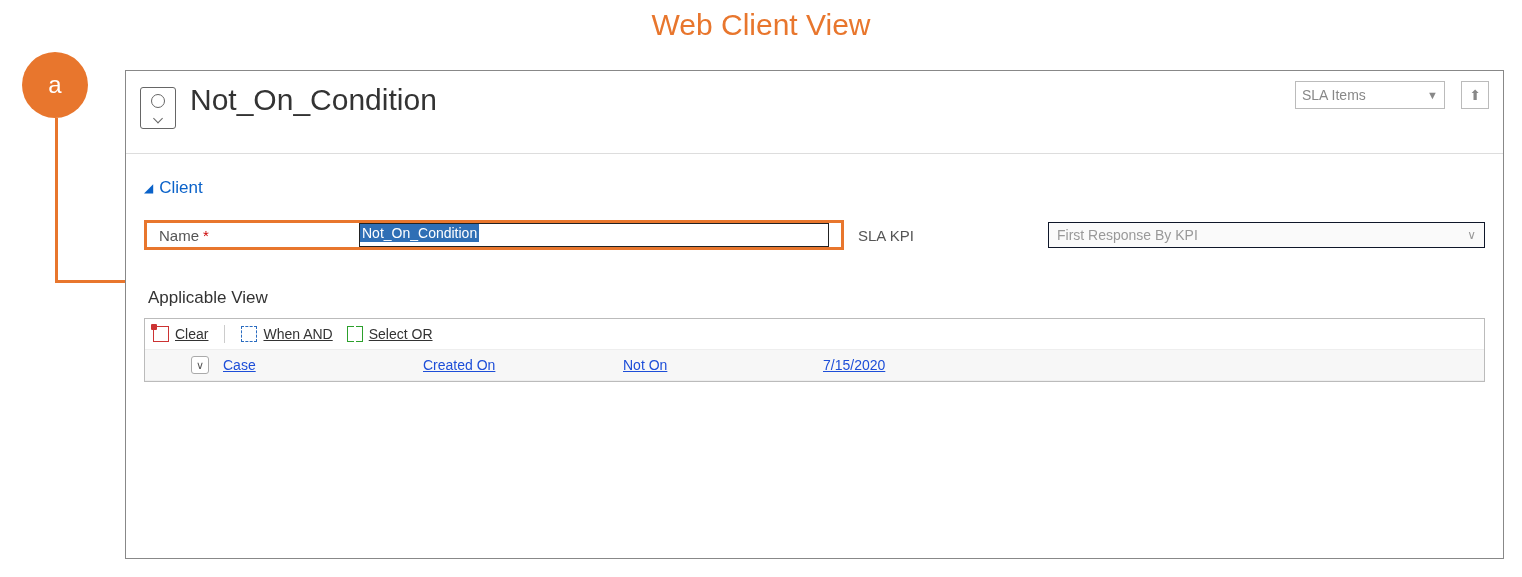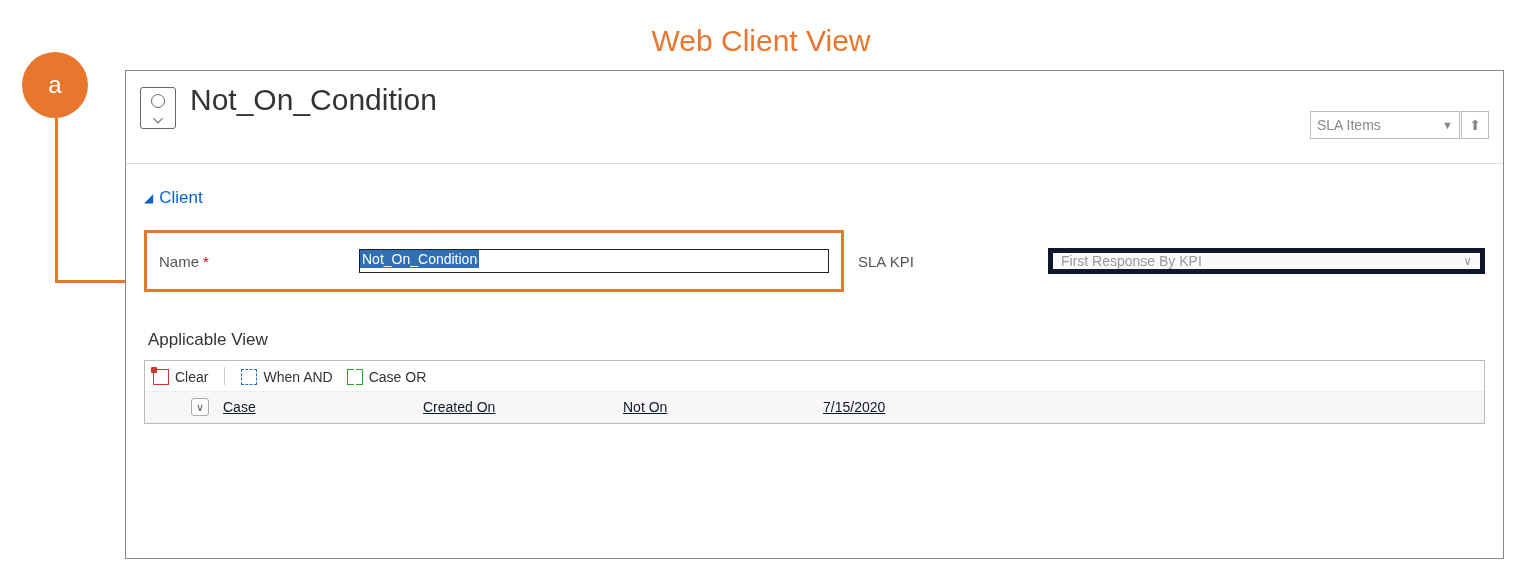--- a/index.html
+++ b/index.html
@@ -10,21 +10,21 @@
     width: 1522px;
     height: 577px;
     position: relative;
     overflow: hidden;
   }
   .page-title {
     text-align: center;
     color: #E8762D;
     font-size: 30px;
     font-weight: 400;
-    padding-top: 24px;
+    padding-top: 8px;
     padding-bottom: 6px;
   }
   .annot-badge {
     position: absolute;
     top: 52px;
     left: 22px;
     width: 66px;
     height: 66px;
     border-radius: 50%;
     background: #E8762D;
@@ -94,21 +94,21 @@
   .hdr-icon::after{
     content:"";
     position:absolute;
     bottom:6px; left:50%;
     transform:translateX(-50%) rotate(45deg);
     width:6px;height:6px;border:1.5px solid #666;border-top:none;border-left:none;
   }
   .hdr-titles { flex: 1 1 auto; }
   .hdr-entity { color:#666; font-size:18px; line-height:1.1; }
   .hdr-name { color:#333; font-size:30px; font-weight:400; line-height:1.1; margin-top:2px; }
-  .hdr-right { display:flex; align-items:flex-start; gap:1px;margin-top:30px; }
+  .hdr-right { display:flex; align-items:flex-start; gap:16px; }
   .form-sel {
     border:1px solid #bbb; height:28px; min-width:150px;
     display:flex; align-items:center; justify-content:space-between;
     padding:0 6px; color:#888; font-size:14px;
   }
   .form-sel .caret { font-size:11px; color:#888; }
   .up-btn {
     border:1px solid #bbb; width:28px; height:28px;
     display:flex; align-items:center; justify-content:center;
     color:#888; font-size:14px;
@@ -116,50 +116,50 @@
   
   .body-area { padding: 24px 18px 14px 18px; }
   .section-hdr {
     color:#0a62c9; font-size:17px; display:flex; align-items:center; gap:6px;
     margin-bottom:22px;
   }
   .section-hdr .tri { font-size:12px; color:#0a62c9; }
   .row1 { display:flex; align-items:center; gap:0; position:relative; }
   .highlight-box {
     border:3px solid #E8762D;
-    padding:16px 12px;
+    padding:0 12px;
     display:flex; align-items:center;
     width:700px;
   }
   .lbl { color:#555; font-size:15px; width:200px; display:flex; align-items:center; gap:4px;}
   .req { color:#c00; font-size:15px; line-height:1; }
   .name-input {
     flex:1 1 auto; border:1px solid #222; height:24px; padding:0;
     position:relative; overflow:hidden;
   }
   .name-input .sel {
     background:#2f6fb5; color:#fff; font-size:14px; padding:1px 2px;
     display:inline-block;
   }
   .kpi-col { display:flex; align-items:center; margin-left:14px; flex:1 1 auto; }
   .kpi-lbl { color:#555; font-size:15px; width:190px; }
   .kpi-input {
-    flex:1 1 auto; border:5px solid #0f172a; background:#fafafa; height:26px;
+    flex:1 1 auto; border:1px solid #0f172a; background:#fafafa; height:26px;
     display:flex; align-items:center; justify-content:space-between;
     padding:0 8px; color:#999; font-size:14px;
   }
   .kpi-input .chev { font-size:12px; color:#999; }
 
   .subheading { color:#333; font-size:17px; margin:38px 0 10px 4px; }
 
   .cond-box { border:1px solid #bbb; }
   .cond-tb {
-    display:flex; align-items:flex-end; gap:14px;
+    display:flex; align-items:center; gap:14px;
     padding:6px 8px; border-bottom:1px solid #eee;
-    font-size:14px; color:#333;
+    font-size:14px; color:#333;text-decoration:underline;
   }
   .tb-btn { display:flex; align-items:center; gap:6px; cursor:pointer; }
   .tb-sep { width:1px; height:18px; background:#ccc; margin:0 2px; }
   .ic { width:16px; height:16px; display:inline-block; position:relative; }
   .ic-clear { border:1px solid #c33; }
   .ic-clear::before{content:"";position:absolute;top:-3px;left:-3px;width:6px;height:6px;background:#c33;border-radius:1px;}
   .ic-and { border:1.5px dashed #2a6cc0; }
   .ic-or::before,.ic-or::after{content:"";position:absolute;width:6px;height:14px;border:1.5px solid #2ca02c;top:0;}
   .ic-or::before{left:0;border-right:none;}
   .ic-or::after{right:0;border-left:none;}
@@ -167,21 +167,21 @@
   .cond-row {
     display:grid;
     grid-template-columns: 30px 32px 200px 200px 200px 200px 1fr;
     align-items:center;
     border-bottom:1px solid #eee;
     background:#f7f7f7;
     padding:6px 8px 6px 16px;
     font-size:14px;
   }
   .cond-row.select-row { background:#fff; padding:8px 8px 14px 48px; grid-template-columns: 1fr; }
-  .link { color:#0f172a; text-decoration:underline; cursor:pointer; }
+  .link { color:#1d4ed8; text-decoration:underline; cursor:pointer; }
   .chev-toggle {
     width:18px;height:18px;border:1px solid #aaa;border-radius:3px;
     display:flex;align-items:center;justify-content:center;font-size:11px;color:#555;background:#fff;
   }
 </style>
 </head>
 <body>
 
 <div class="page-title">Web Client View</div>
 <div class="annot-badge">a</div>
@@ -239,21 +239,21 @@
           <span class="ic ic-clear"></span>
           <span>Clear</span>
         </div>
         <div class="tb-sep"></div>
         <div class="tb-btn">
           <span class="ic ic-and"></span>
           <span>When AND</span>
         </div>
         <div class="tb-btn">
           <span class="ic ic-or"></span>
-          <span>Case OR</span>
+          <span>Select OR</span>
         </div>
       </div>
 
       <div class="cond-row">
         <span></span>
         <span class="chev-toggle">∨</span>
         <span class="link">Case</span>
         <span class="link">Created On</span>
         <span class="link">Not On</span>
         <span class="link">7/15/2020</span>

